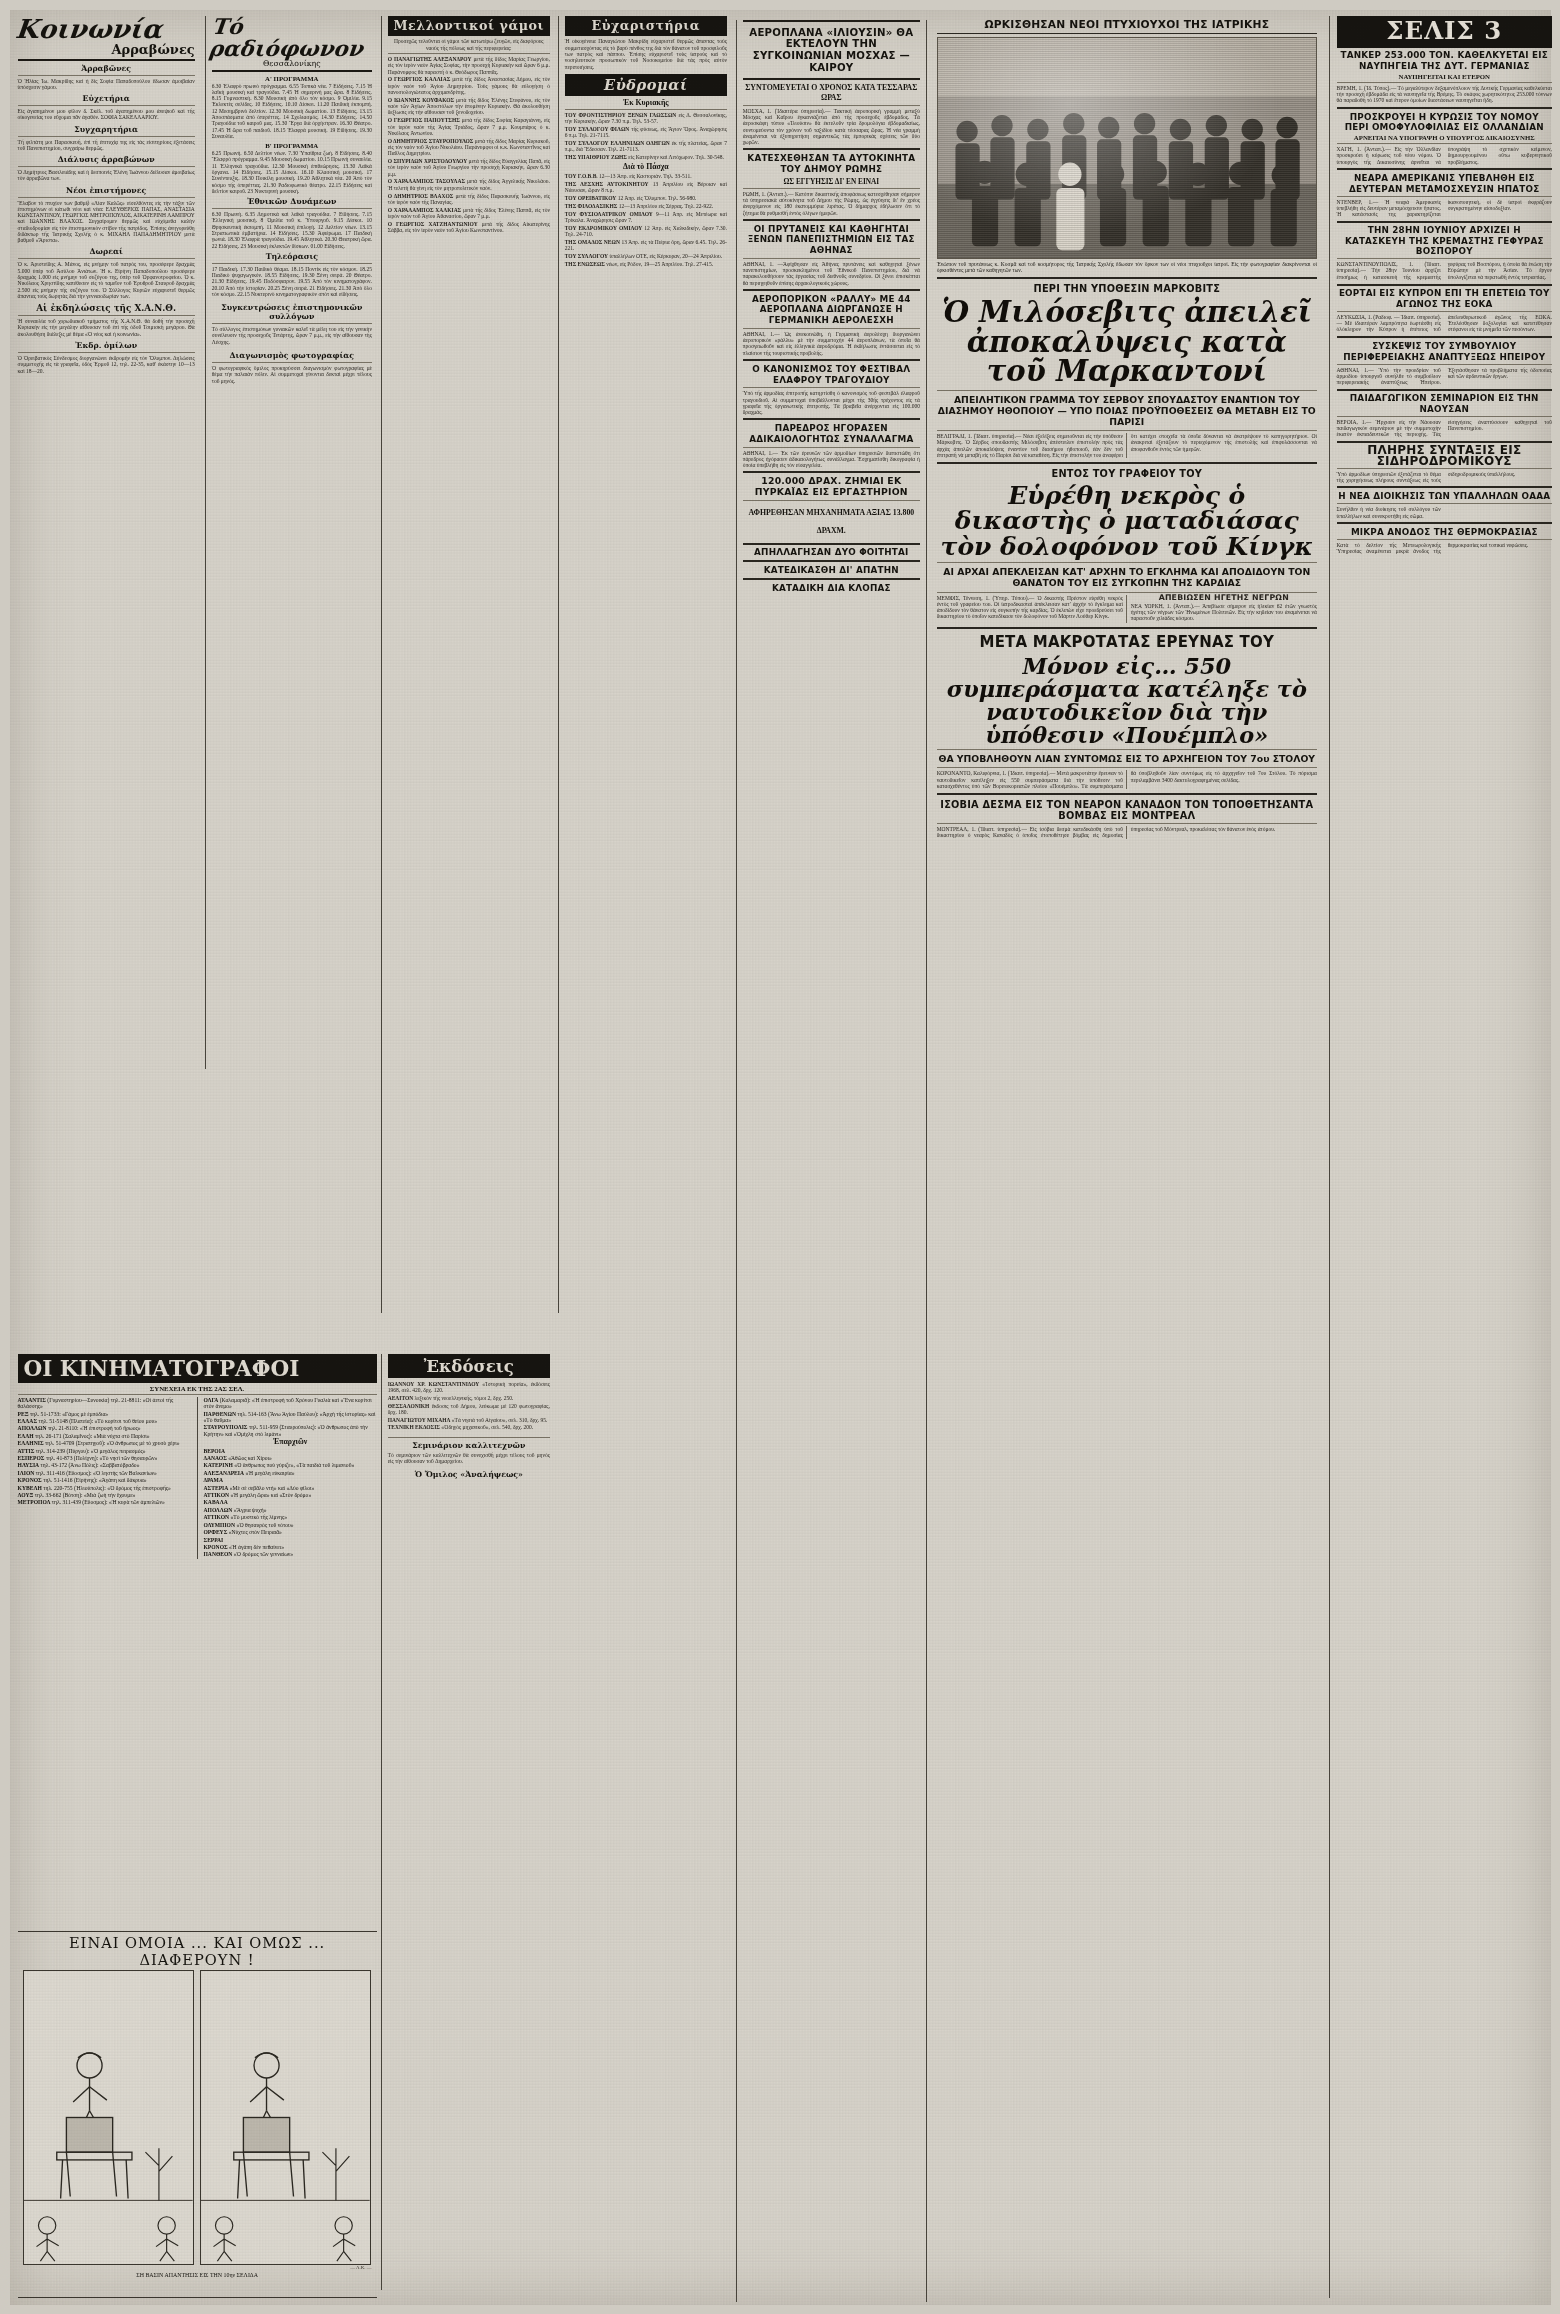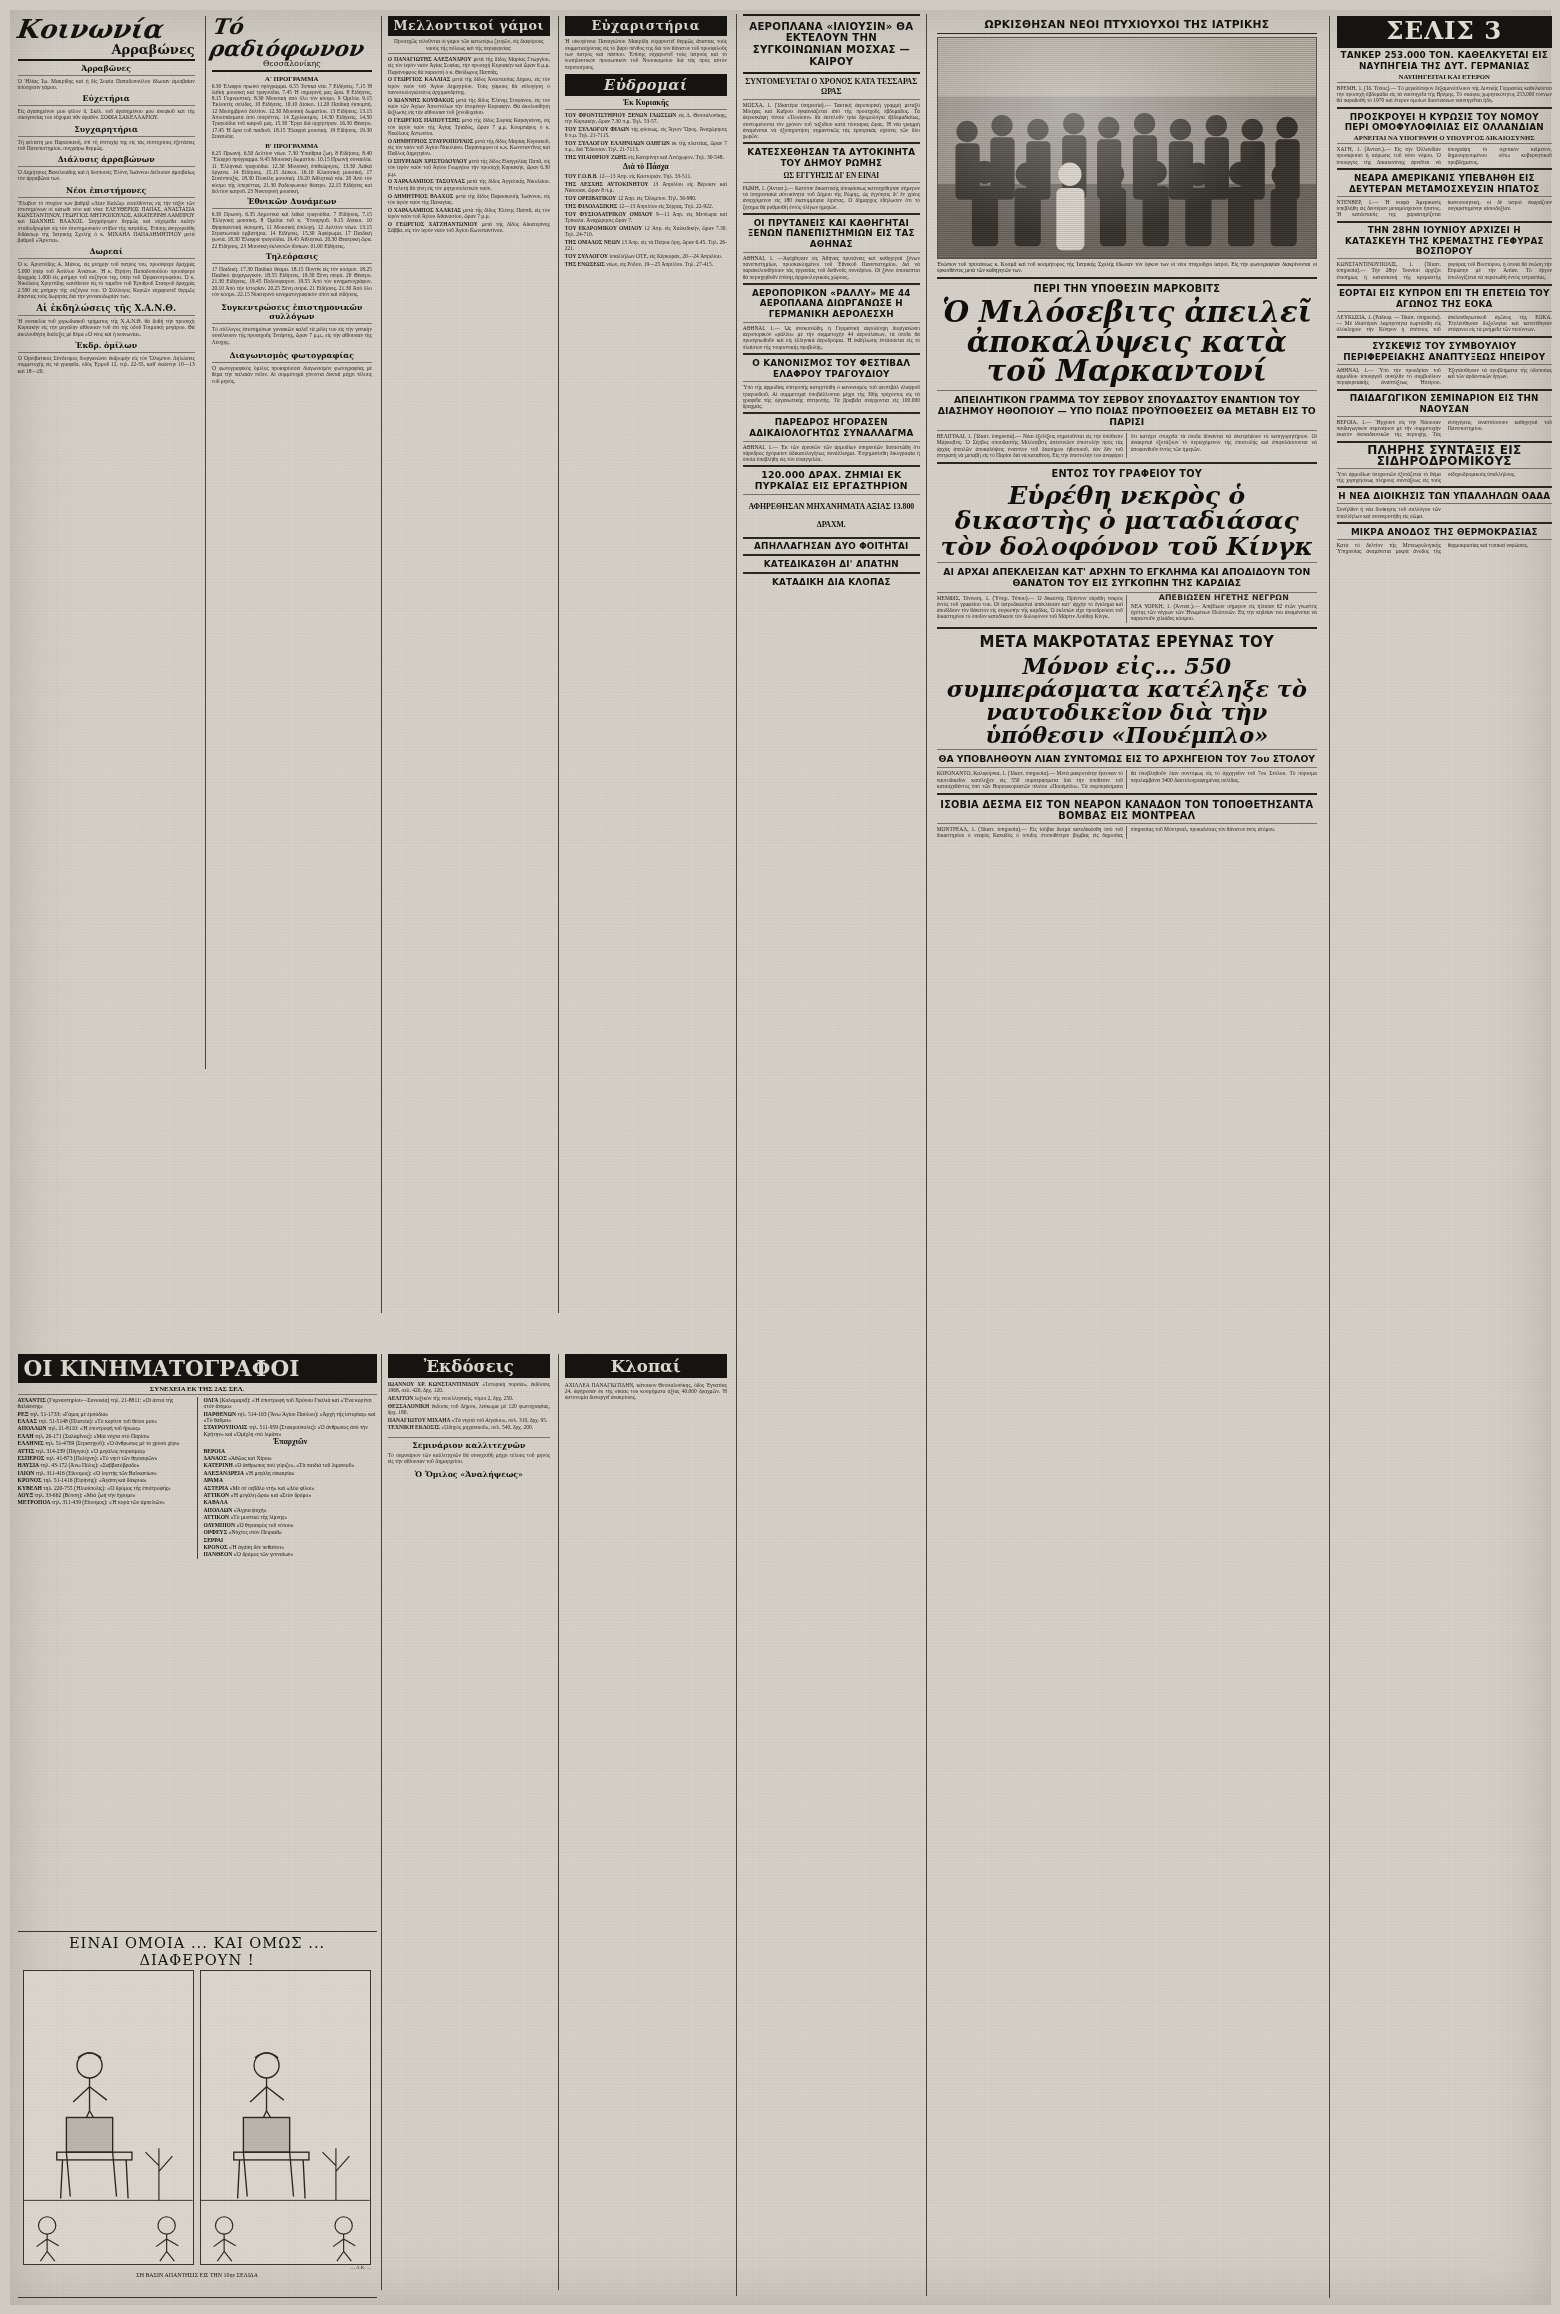--- a/index.html
+++ b/index.html
@@ -375,21 +375,21 @@
         </div>
 
       <div class="tiny">
           <p><span class="b">ΤΟΥ ΣΥΛΛΟΓΟΥ</span> <span>ὑπαλλήλων ΟΤΕ, εἰς Κέρκυραν, 20—24 Ἀπριλίου.</span></p>
         </div>
       <div class="tiny">
           <p><span class="b">ΤΗΣ ΕΝΩΣΕΩΣ</span> <span>νέων, εἰς Ρόδον, 19—25 Ἀπριλίου. Τηλ. 27-415.</span></p>
         </div>
     </div>
 
-    <div class="col rule-l rule-r" style="left:726px; top:4px; width:191px; height:2282px; padding-left:5.9px; padding-right:5.9px;">
+    <div class="col rule-l rule-r" style="left:726px; top:10px; width:191px; height:2282px; padding-left:5.9px; padding-right:5.9px;">
       <div class="boxed-hl">
         <div class="kicker" style="font-size:10.2px; line-height:11.7px;">ΑΕΡΟΠΛΑΝΑ «ΙΛΙΟΥΣΙΝ» ΘΑ ΕΚΤΕΛΟΥΝ ΤΗΝ ΣΥΓΚΟΙΝΩΝΙΑΝ ΜΟΣΧΑΣ — ΚΑΙΡΟΥ</div>
       </div>
       <div class="center b" style="font-size:7.8px; line-height:9.3px; margin:2.9px 0;">ΣΥΝΤΟΜΕΥΕΤΑΙ Ο ΧΡΟΝΟΣ ΚΑΤΑ ΤΕΣΣΑΡΑΣ ΩΡΑΣ</div>
       <div class="hrthin"></div>
       <div class="tiny">
           <p>ΜΟΣΧΑ, 1. (Ἰδιαιτέρα ὑπηρεσία).— Τακτικὴ ἀεροπορικὴ γραμμὴ μεταξὺ Μόσχας καὶ Καΐρου ἐγκαινιάζεται ἀπὸ τῆς προσεχοῦς ἑβδομάδος. Τὰ ἀεροσκάφη τύπου «Ἰλιούσιν» θὰ ἐκτελοῦν τρία δρομολόγια ἑβδομαδιαίως, συντομεύοντα τὸν χρόνον τοῦ ταξιδίου κατὰ τέσσαρας ὥρας. Ἡ νέα γραμμὴ ἀναμένεται νὰ ἐξυπηρετήση σημαντικῶς τὰς ἐμπορικὰς σχέσεις τῶν δύο χωρῶν.</p>
         </div>
 
       <div class="dblrule"></div>
@@ -694,26 +694,20 @@
         </div>
 
       <div class="hrthin" style="margin-top:5.9px;"></div>
       <div class="subh">Σεμινάριον καλλιτεχνῶν</div>
       <div class="tiny">
           <p>Τὸ σεμινάριον τῶν καλλιτεχνῶν θὰ συνεχισθῆ μέχρι τέλους τοῦ μηνὸς εἰς τὴν αἴθουσαν τοῦ Δημαρχείου.</p>
         </div>
       <div class="subh" style="margin-top:5.9px;">Ὁ Ὄμιλος «Ἀναλήψεως»</div>
     </div>
 
-    <div class="col rule-l" style="left:548px; top:1344px; width:174px; height:936px; padding-left:5.9px; padding-right:4.9px;">
-      <div class="cinehead" style="font-size:16.6px; text-align:center;">Κλοπαί</div>
-      <div class="tiny" style="margin-top:3.9px;">
-          <p>ΑΧΙΛΛΕΑ ΠΑΝΑΓΙΩΤΙΔΗΝ, κάτοικον Θεσσαλονίκης, ὁδὸς Ἐγνατίας 24, ἀφήρεσαν ἐκ τῆς οἰκίας του κοσμήματα ἀξίας 40.000 δραχμῶν. Ἡ ἀστυνομία διενεργεῖ ἀνακρίσεις.</p>
-        </div>
-    </div>
 
     <div class="col comic-wrap" style="left:7.8px; top:1921px; width:359px; height:367px; padding:0 2px;">
       <div class="comic-title">ΕΙΝΑΙ ΟΜΟΙΑ ... ΚΑΙ ΟΜΩΣ ... ΔΙΑΦΕΡΟΥΝ !</div>
       <div style="display:flex; gap:5.9px; padding:0 3.9px;">
         <div class="panel" style="width:171px; height:293px;">
           <svg width="100%" height="100%" viewBox="0 0 175 300">
             <rect x="0" y="0" width="175" height="300" fill="#ddd9d0"></rect>
 
             <line x1="0" y1="236" x2="175" y2="236" stroke="#3a362e" stroke-width="1"></line>
 

